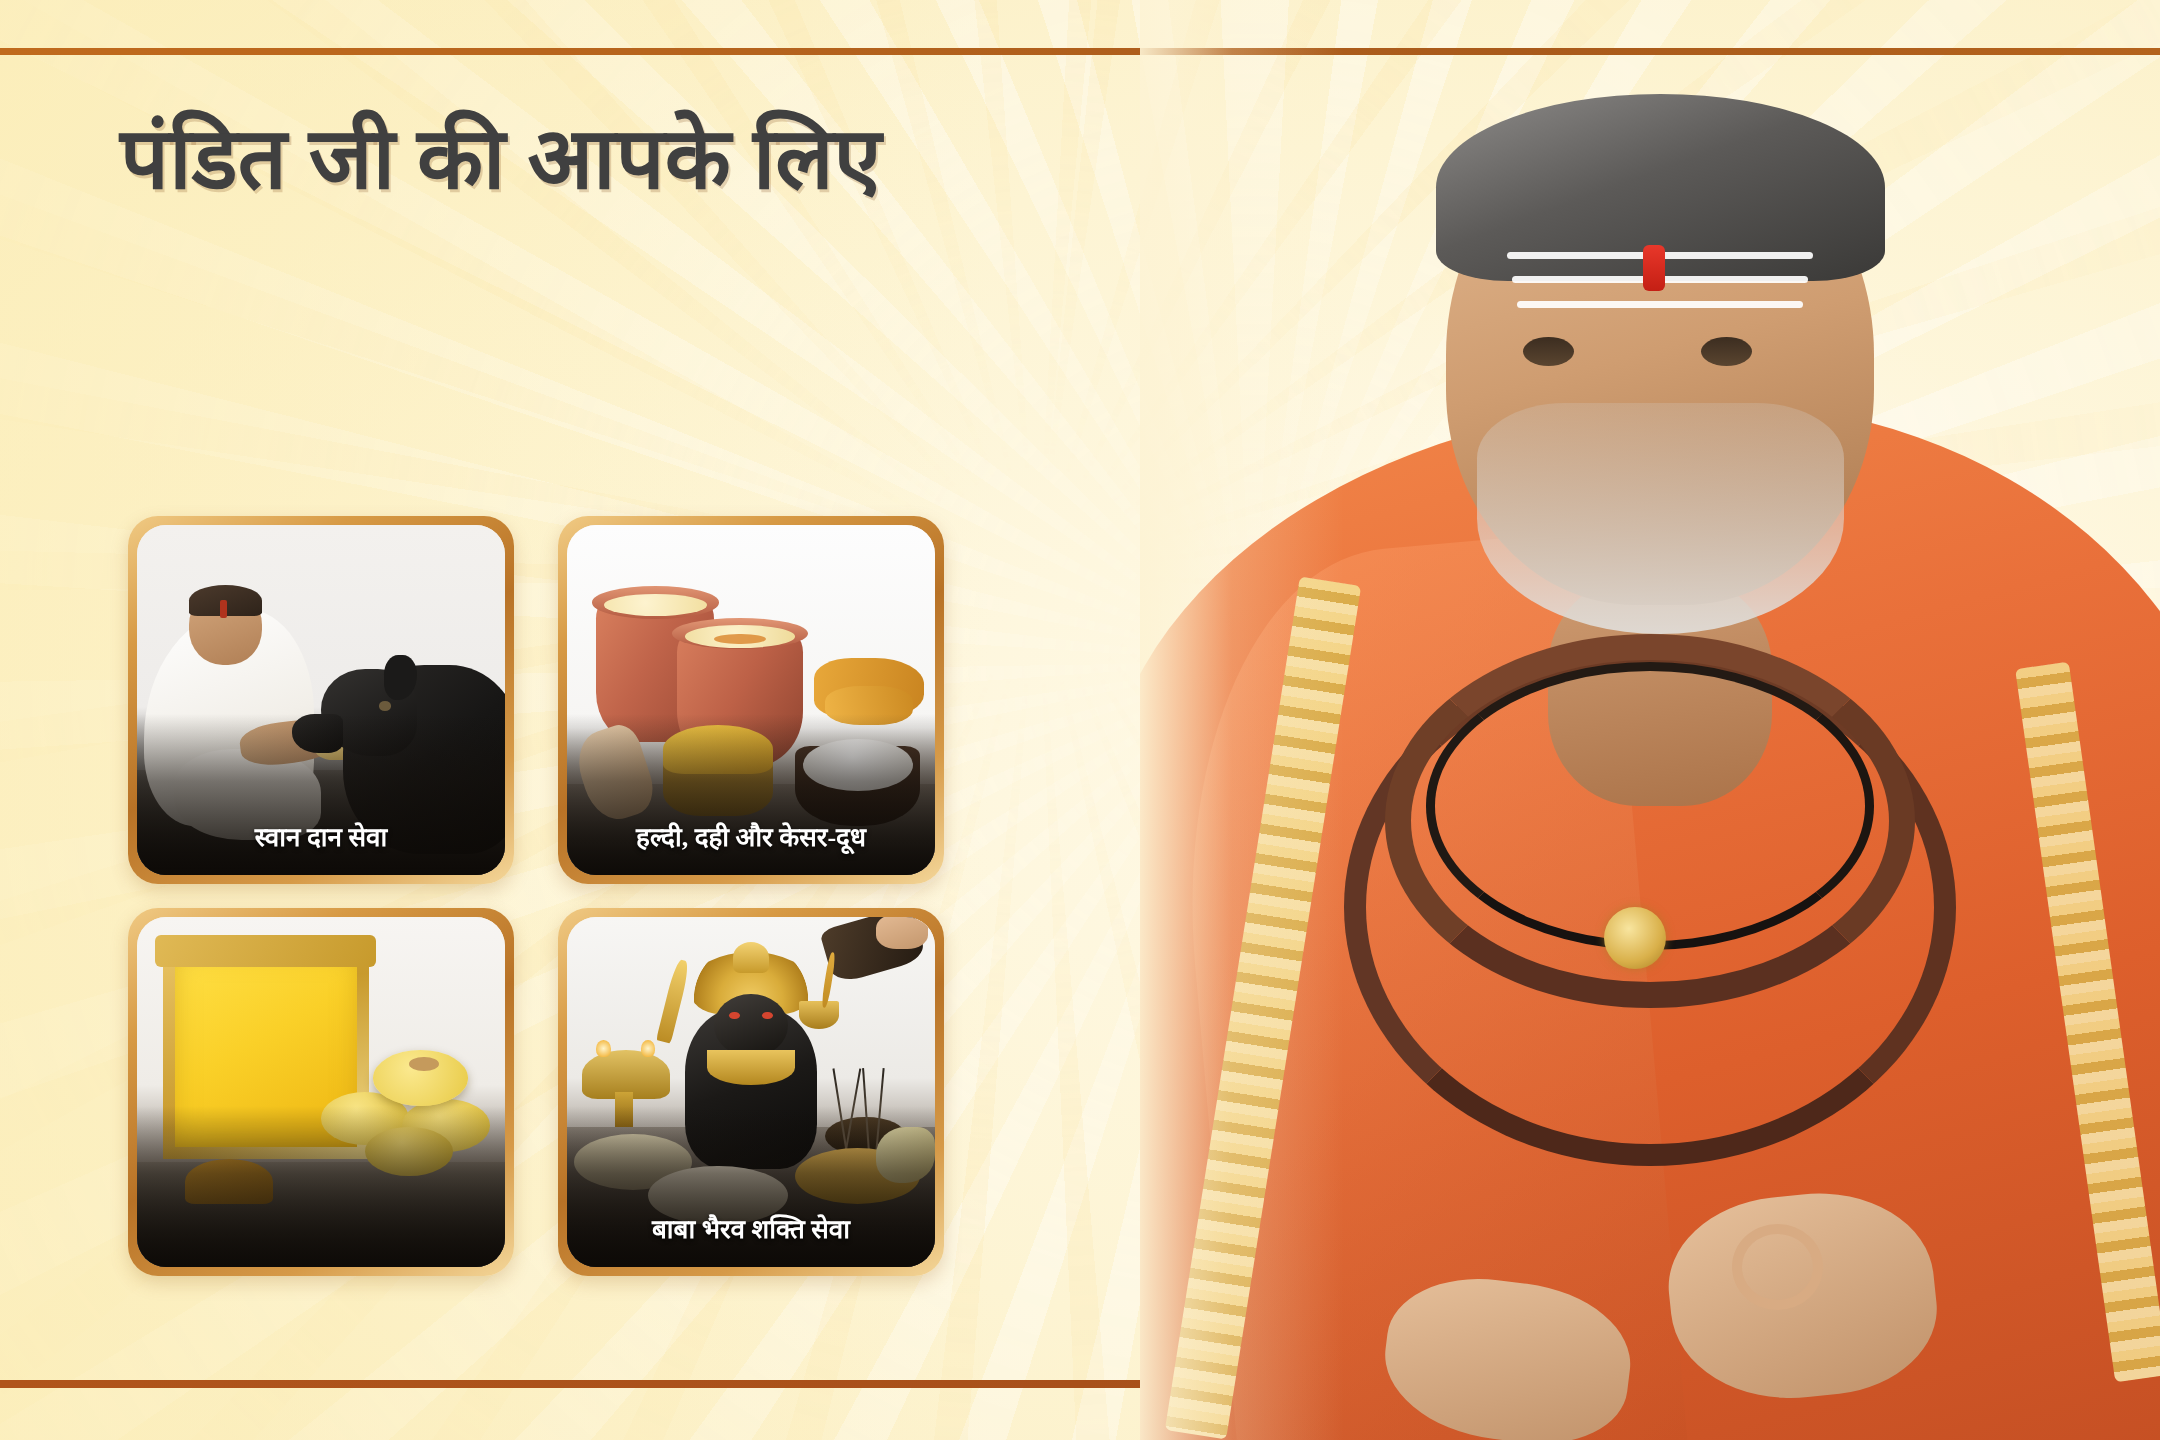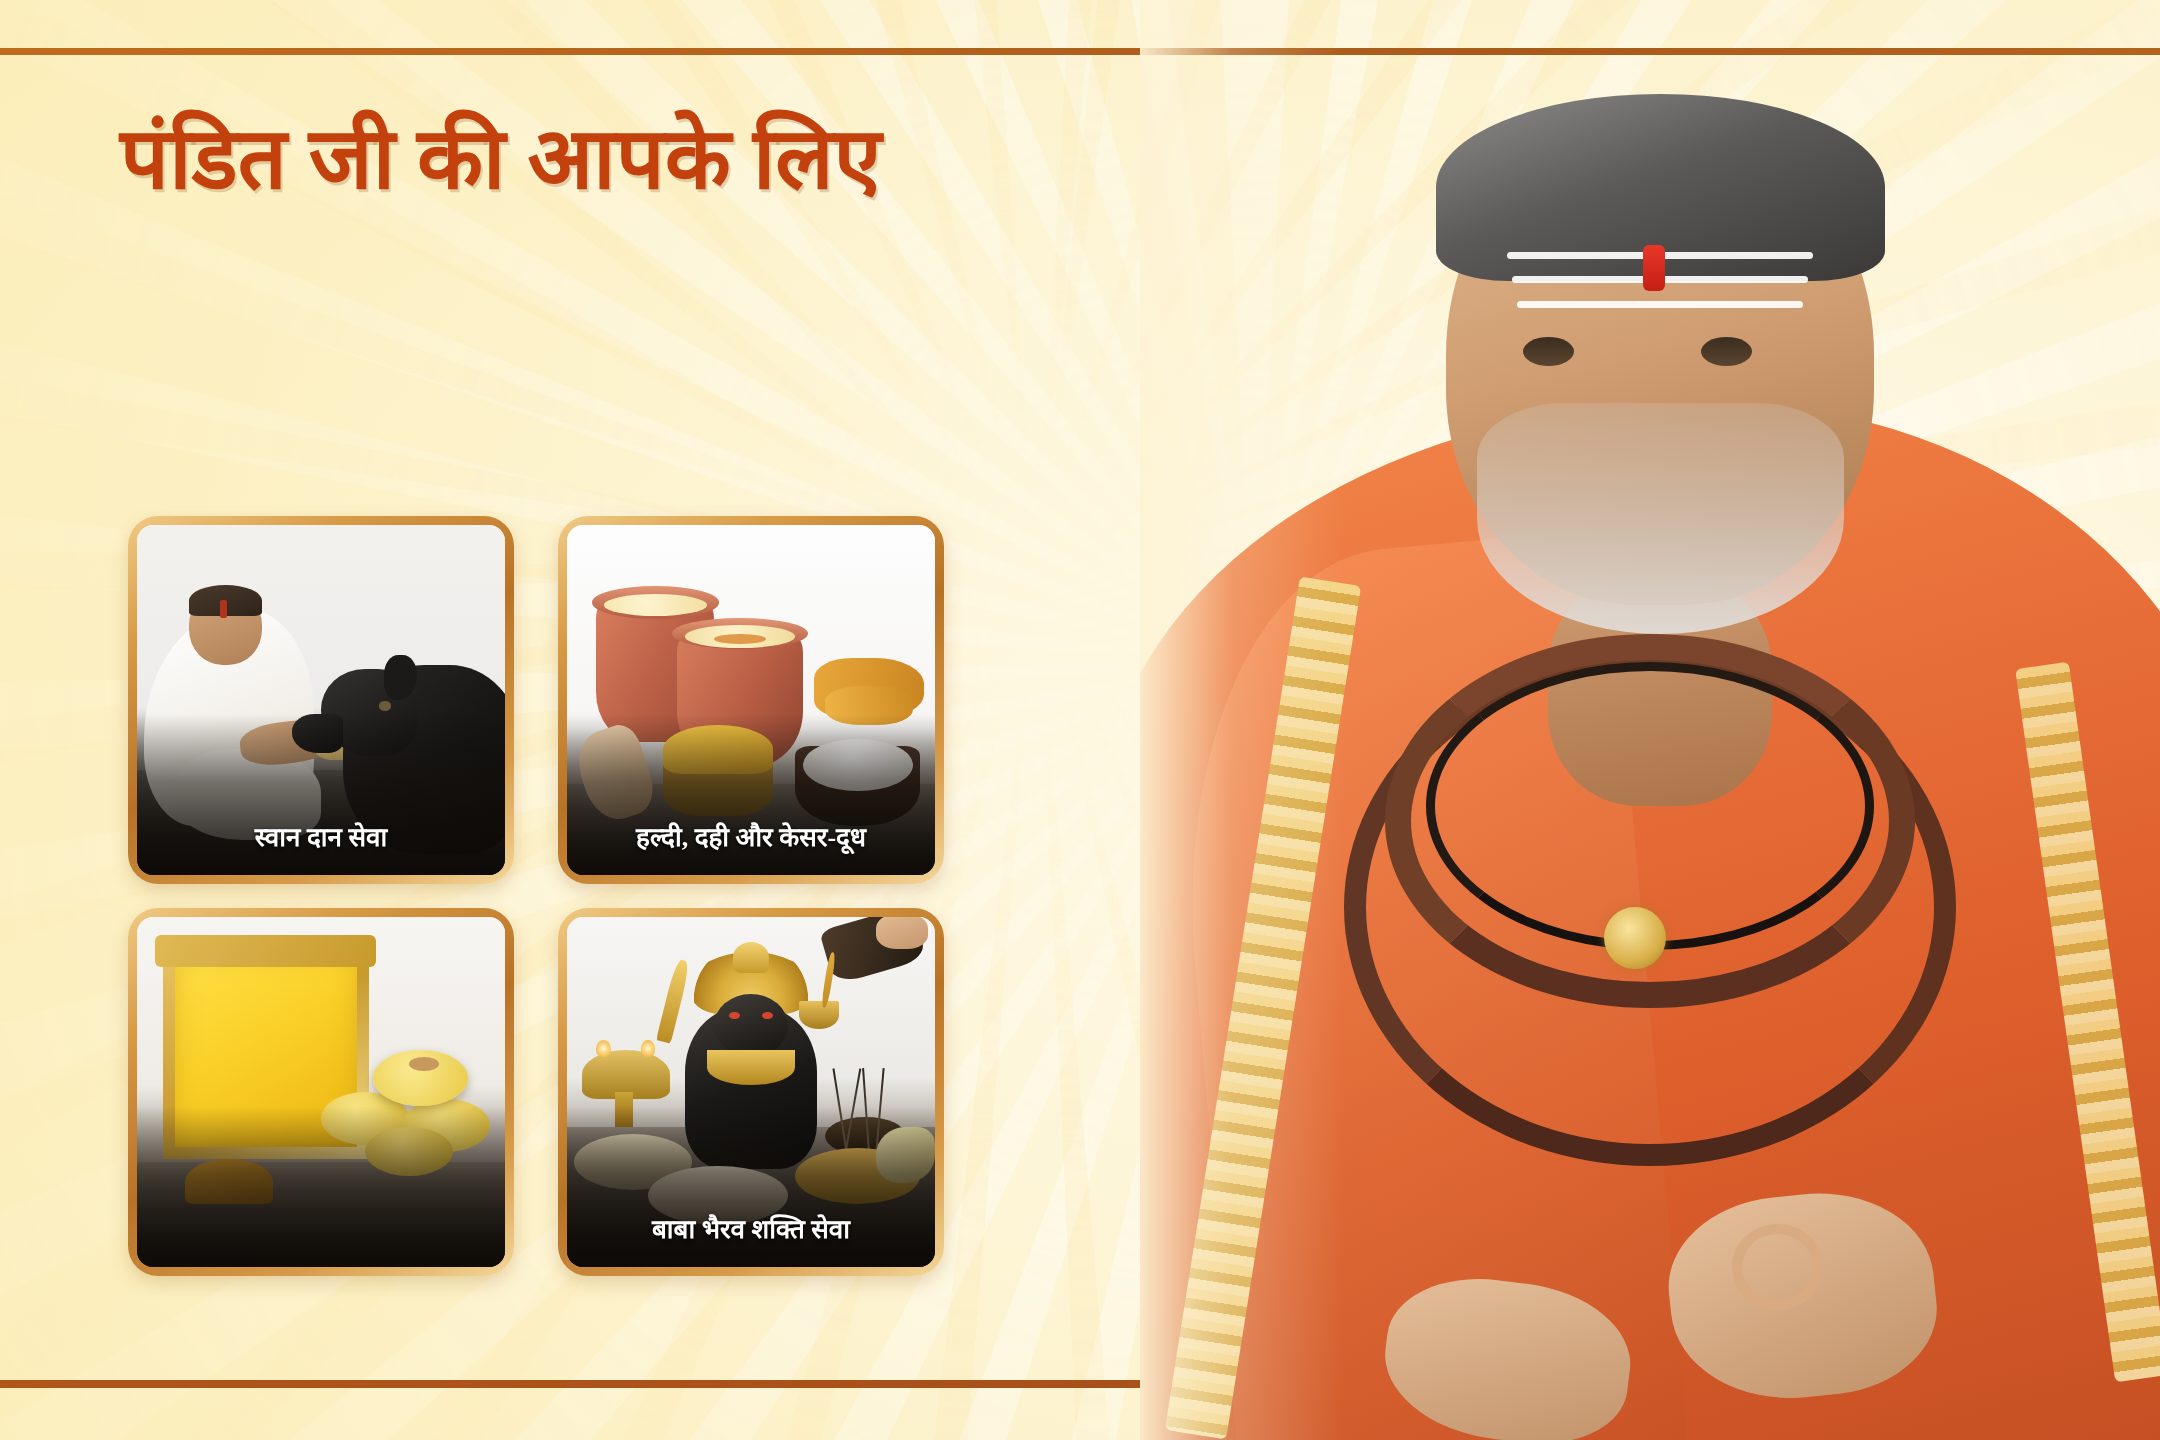--- a/index.html
+++ b/index.html
@@ -58,21 +58,21 @@
     background:linear-gradient(90deg,#b0551b 0%,#a8501a 50%,#b45c1d 100%); }
 
   
   .heading{
     position:absolute; left:120px; top:105px;
     width:1180px;
     font-family:"Liberation Serif", serif;
     font-weight:700;
     font-size:86px;
     line-height:1.26;
-    color:#c2410c;
+    color:#404040;
     letter-spacing:.3px;
     text-shadow:2px 3px 0 rgba(120,58,12,.20);
   }
   .heading .ln{ display:block; }
 
   
   .cards{
     position:absolute;
     left:128px; top:516px;
     width:830px;
@@ -84,21 +84,21 @@
   .card{
     position:relative;
     border-radius:30px;
     padding:9px;
     background:linear-gradient(150deg,#f0ca84 0%,#d79a45 22%,#b87226 50%,#d69a48 78%,#f4d79a 100%);
     box-shadow:0 7px 18px rgba(150,90,25,.22);
   }
   .card-inner{
     position:relative;
     width:100%; height:100%;
-    border-radius:16px;
+    border-radius:29px;
     overflow:hidden;
     background:#efe9e2;
   }
   .photo{ position:absolute; inset:0; }
   .cap-shade{
     position:absolute; left:0; right:0; bottom:0; height:46%;
     background:linear-gradient(180deg, rgba(18,14,10,0) 0%, rgba(18,14,10,.55) 42%, rgba(12,9,6,.93) 100%);
   }
   .caption{
     position:absolute; left:8px; right:8px; bottom:20px;

